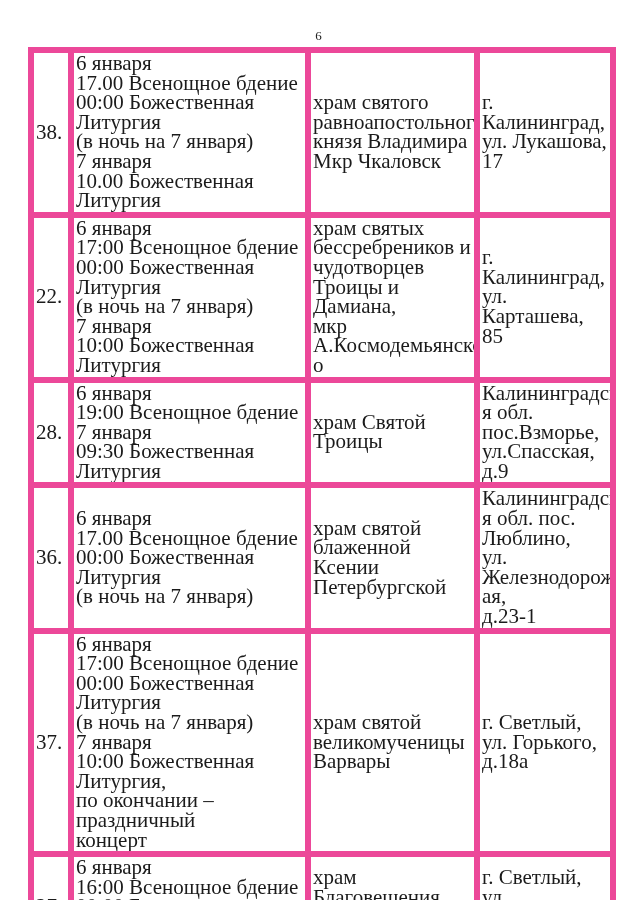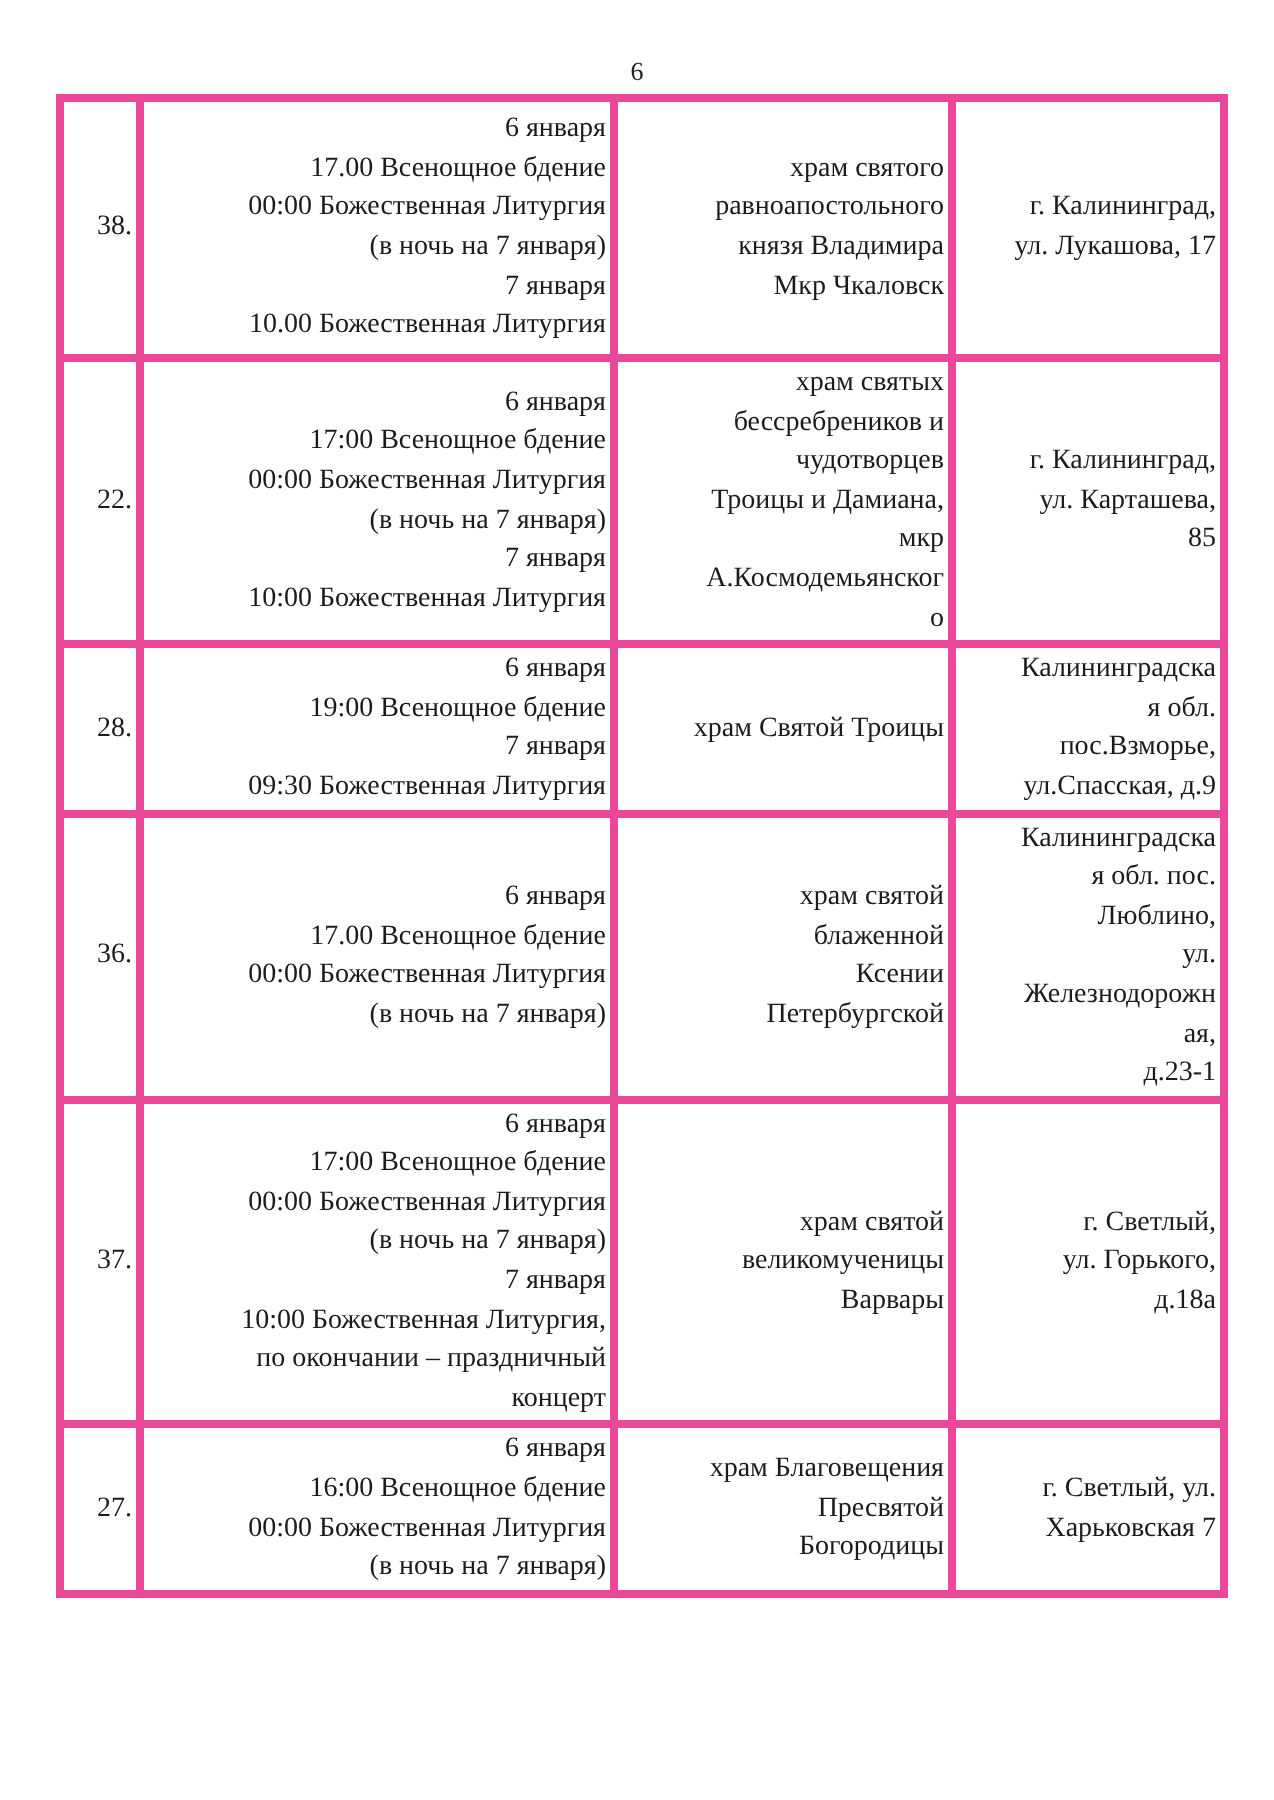--- a/index.html
+++ b/index.html
@@ -22,24 +22,24 @@
     padding-bottom: 3px;
     color: #222;
   }
   table.schedule {
     border-collapse: collapse;
     table-layout: fixed;
     margin-left: 28px;
     width: 582px;
   }
   table.schedule td {
-    border: 4px solid #ec4899;
+    border: 6px solid #ec4899;
     vertical-align: middle;
-    text-align: right;
-    font-size: 14px;
+    text-align: left;
+    font-size: 21px;
     line-height: 19.6px;
     white-space: pre-line;
     padding: 1px 2px;
     overflow: hidden;
   }
   col.c-num   { width: 40px; }
   col.c-sched { width: 237px; }
   col.c-church{ width: 169px; }
   col.c-addr  { width: 136px; }
   tr.r33 { height: 130px; }

